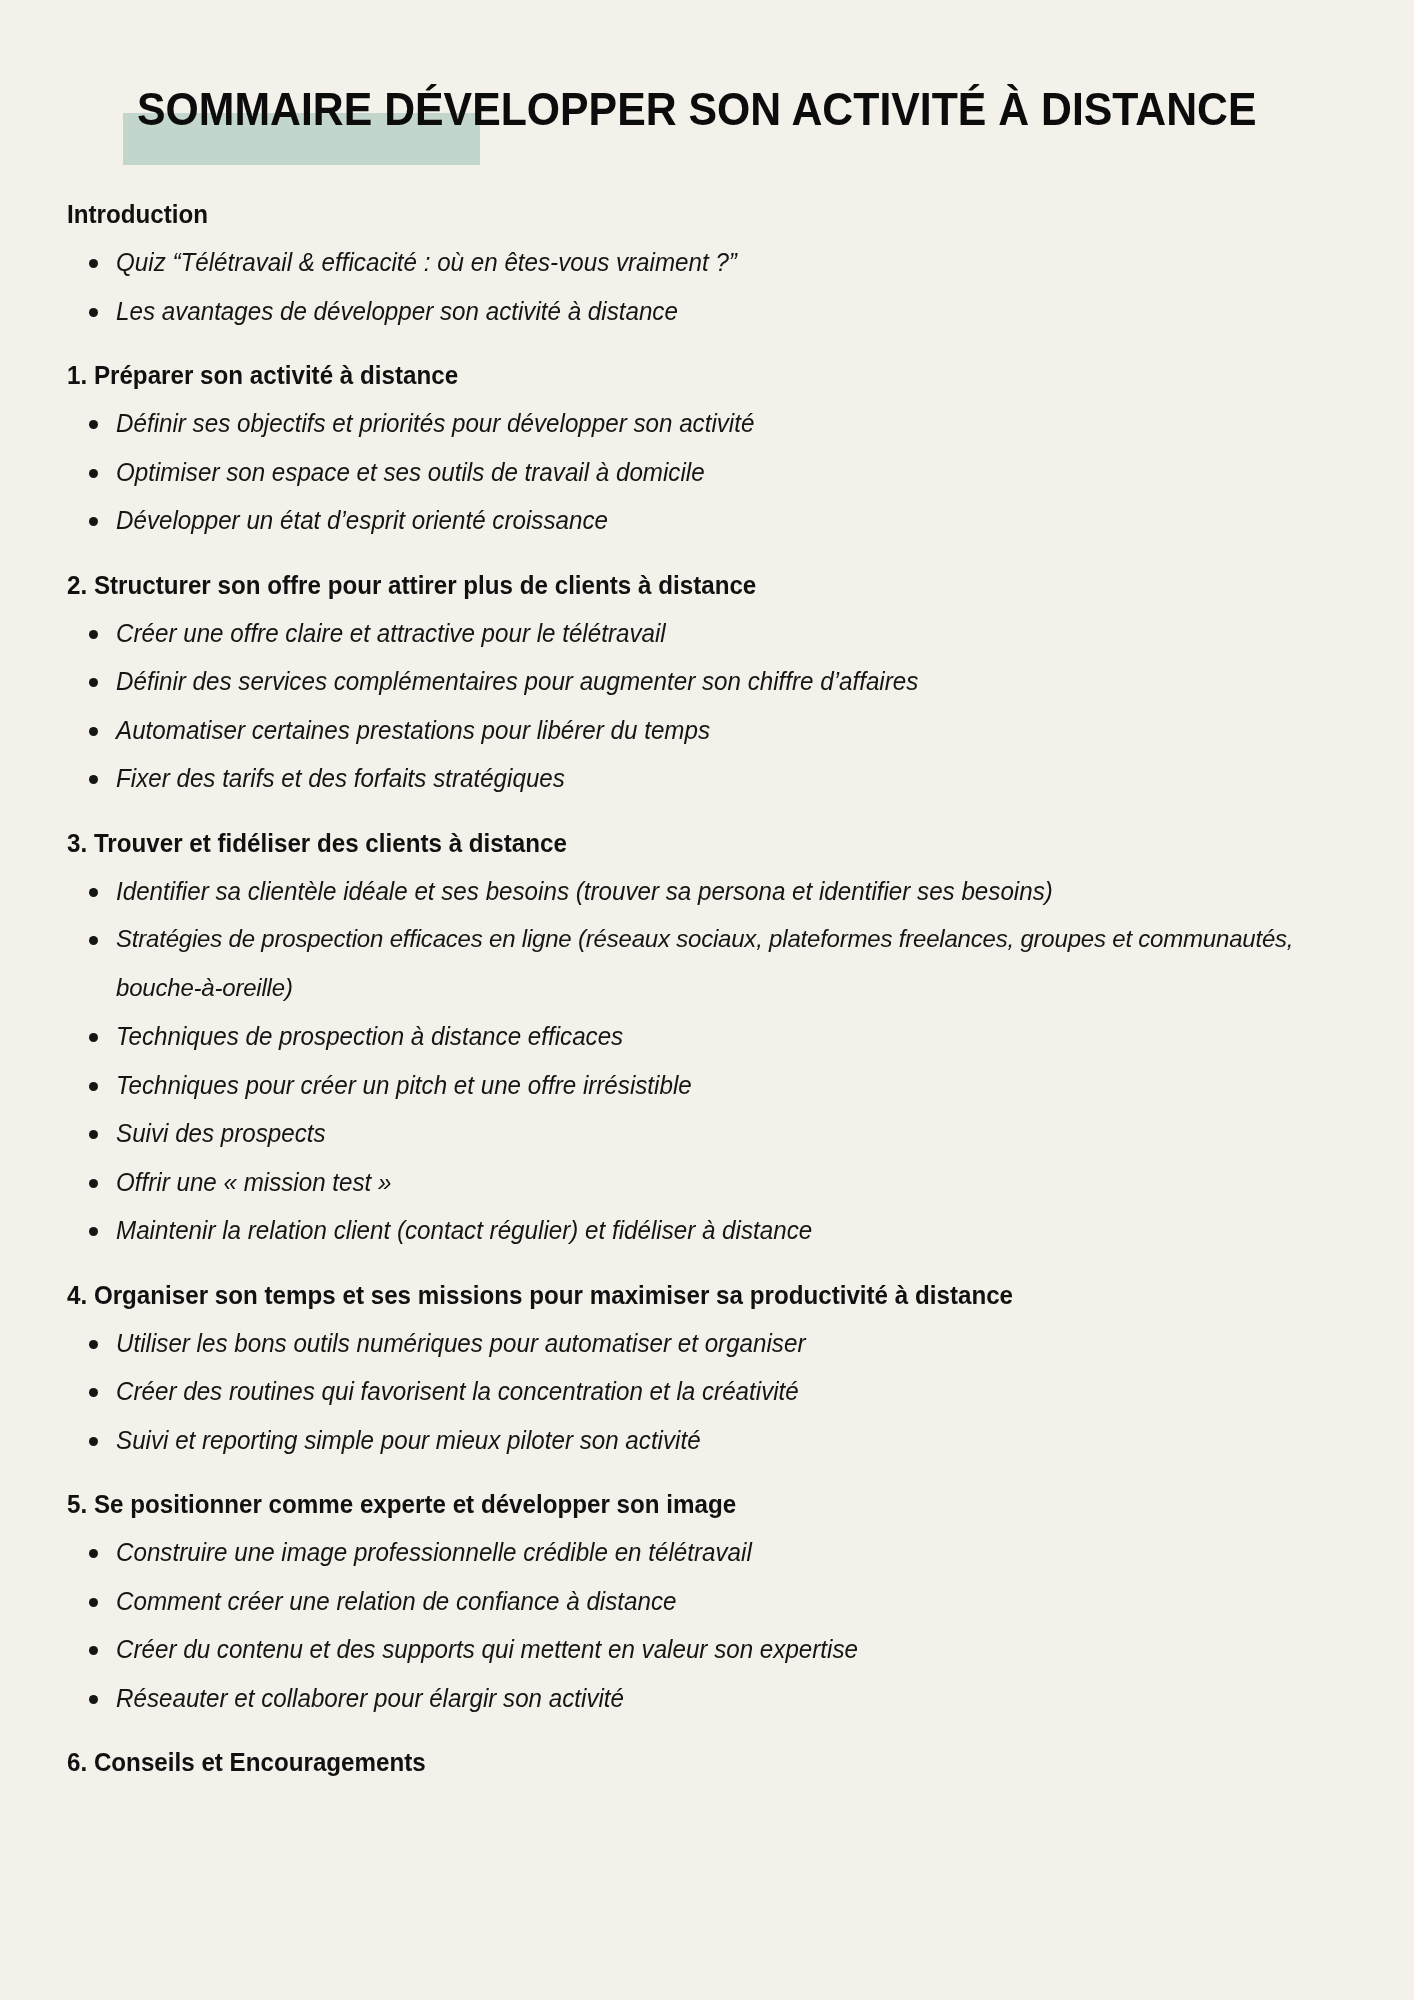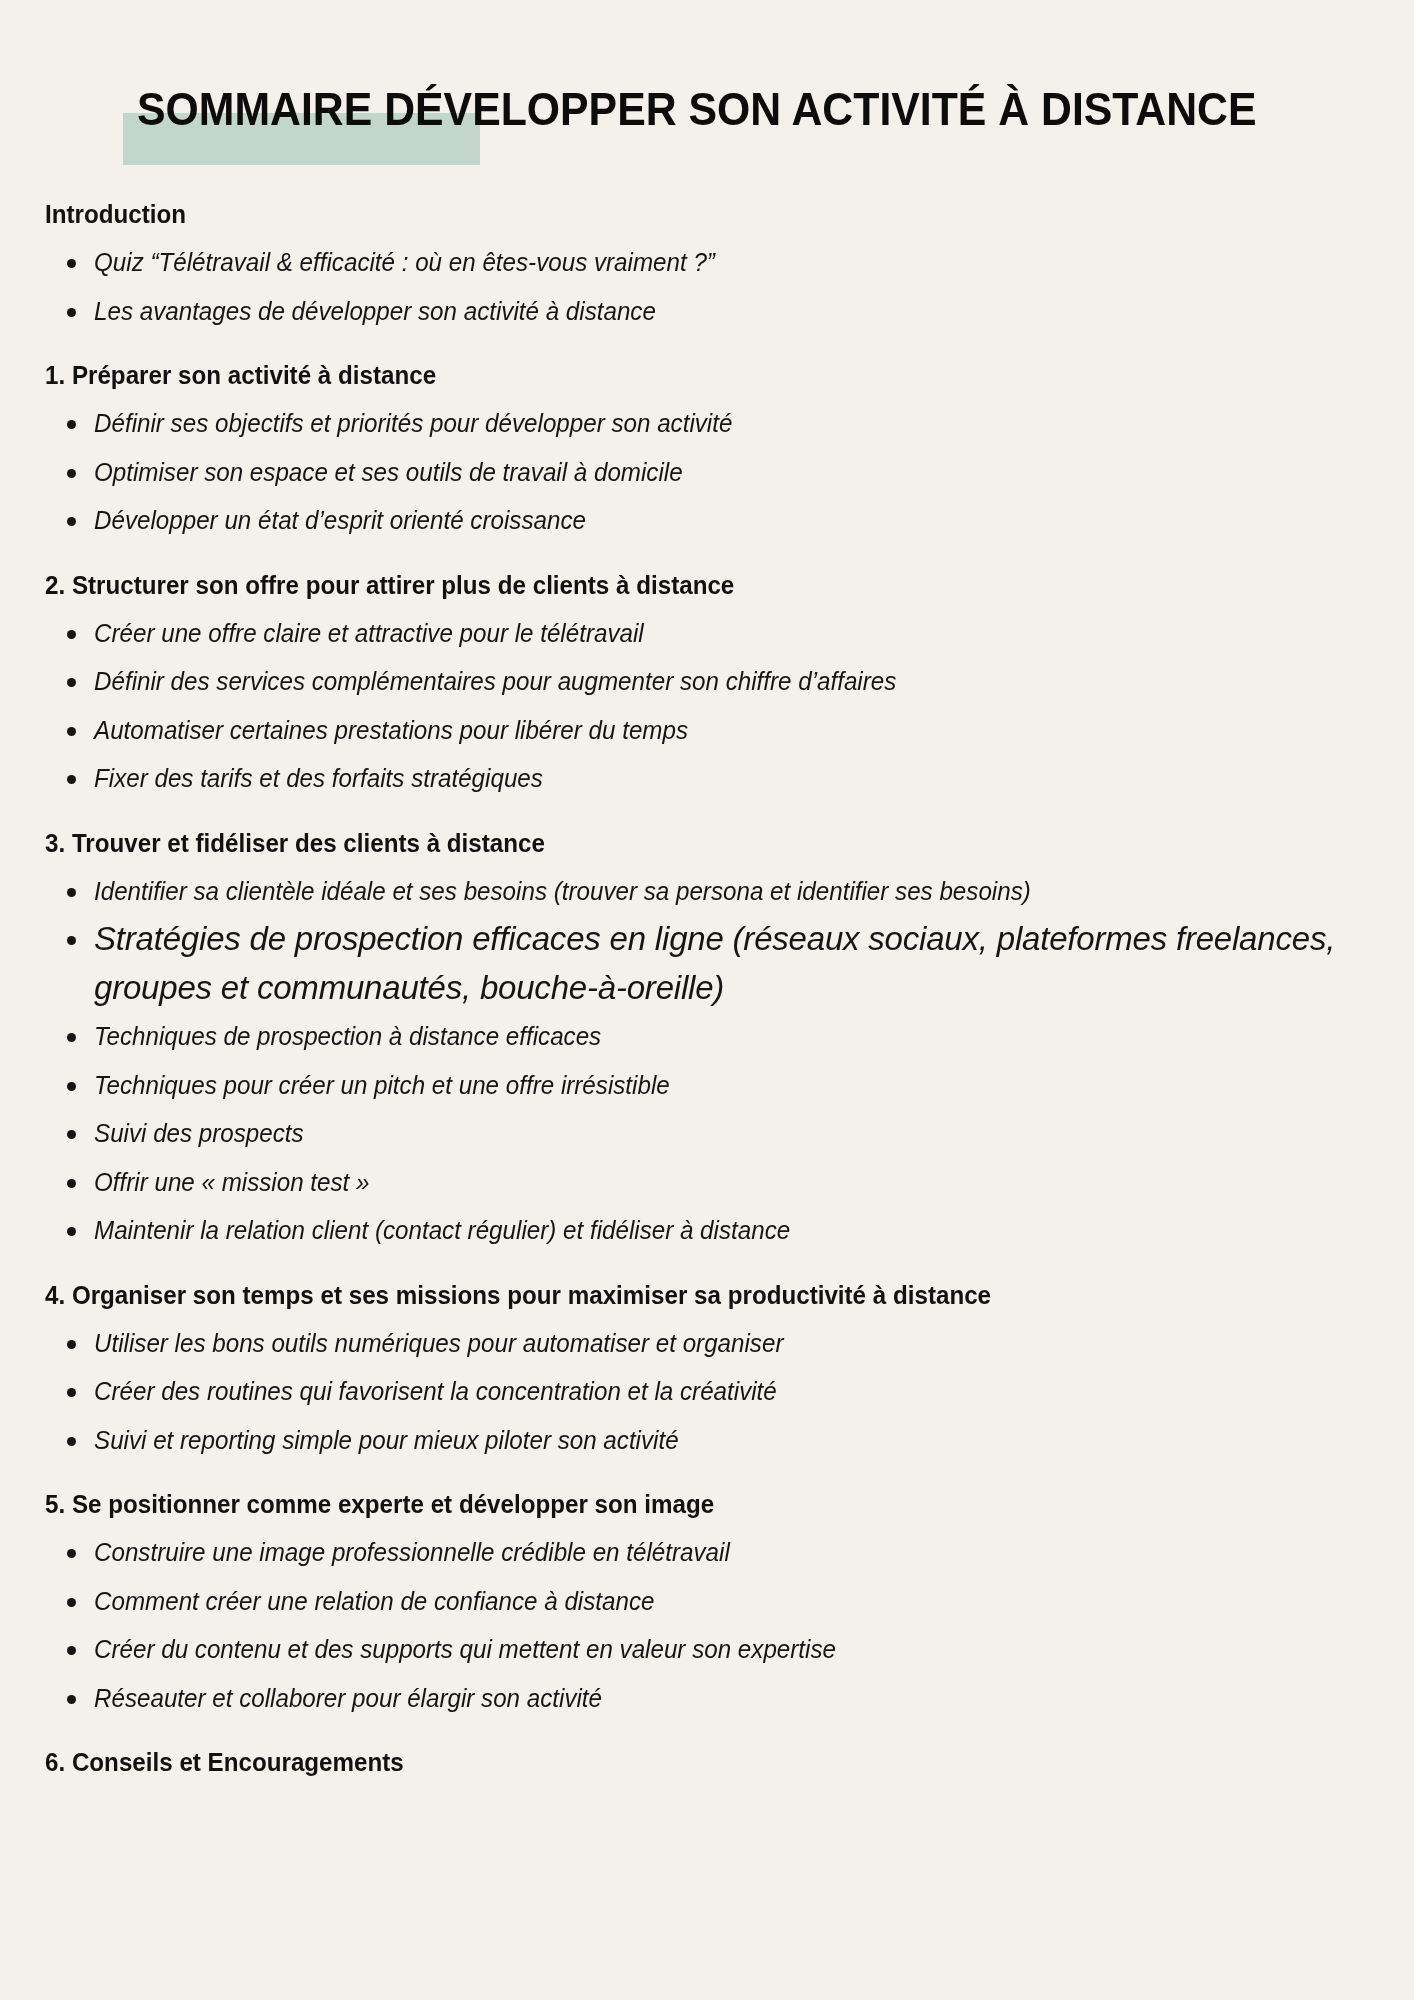--- a/index.html
+++ b/index.html
@@ -16,37 +16,37 @@
       position: absolute; left: 123px; top: 113px; width: 357px; height: 52px;
       background: #c3d6cc;
     }
     .title {
       position: absolute; left: 137px; top: 82px;
       font-family: "Liberation Sans", sans-serif;
       font-weight: 700; font-size: 46px; letter-spacing: 0px;
       margin: 0; color: #0c0c0c; white-space: nowrap;
       transform: scaleX(0.93); transform-origin: left center;
     }
-    .content { position: absolute; left: 45px; top: 196px; width: 1320px; }
+    .content { position: absolute; left: 67px; top: 196px; width: 1320px; }
     .section { margin-bottom: 22px; }
     .section-heading {
       font-weight: 700; font-size: 26px; line-height: 36px; margin: 0 0 6px 0;
       color: #111; transform: scaleX(0.93); transform-origin: left center; white-space: nowrap;
     }
     ul { list-style: none; margin: 0; padding: 0; }
     li {
       position: relative; padding-left: 49px;
       font-size: 26px; line-height: 48.5px; color: #151515; font-style: italic;
     }
     li .bullet {
       position: absolute; left: 22px; top: 21px; width: 9px; height: 9px;
       border-radius: 50%; background: #151515;
     }
     li .txt { display: inline-block; transform: scaleX(0.93); transform-origin: left center; }
-    li.wrap .txt { display: block; max-width: 1260px; transform: none; font-size: 33px; letter-spacing: -0.2px; }
+    li.wrap .txt { display: block; max-width: 1260px; transform: none; font-size: 24px; letter-spacing: -0.2px; }
   </style>
 </head>
 <body>
 
 <div class="title-wrap">
   <div class="title-accent"></div>
   <h1 class="title">SOMMAIRE DÉVELOPPER SON ACTIVITÉ À DISTANCE</h1>
 </div>
 
 <div class="content">

